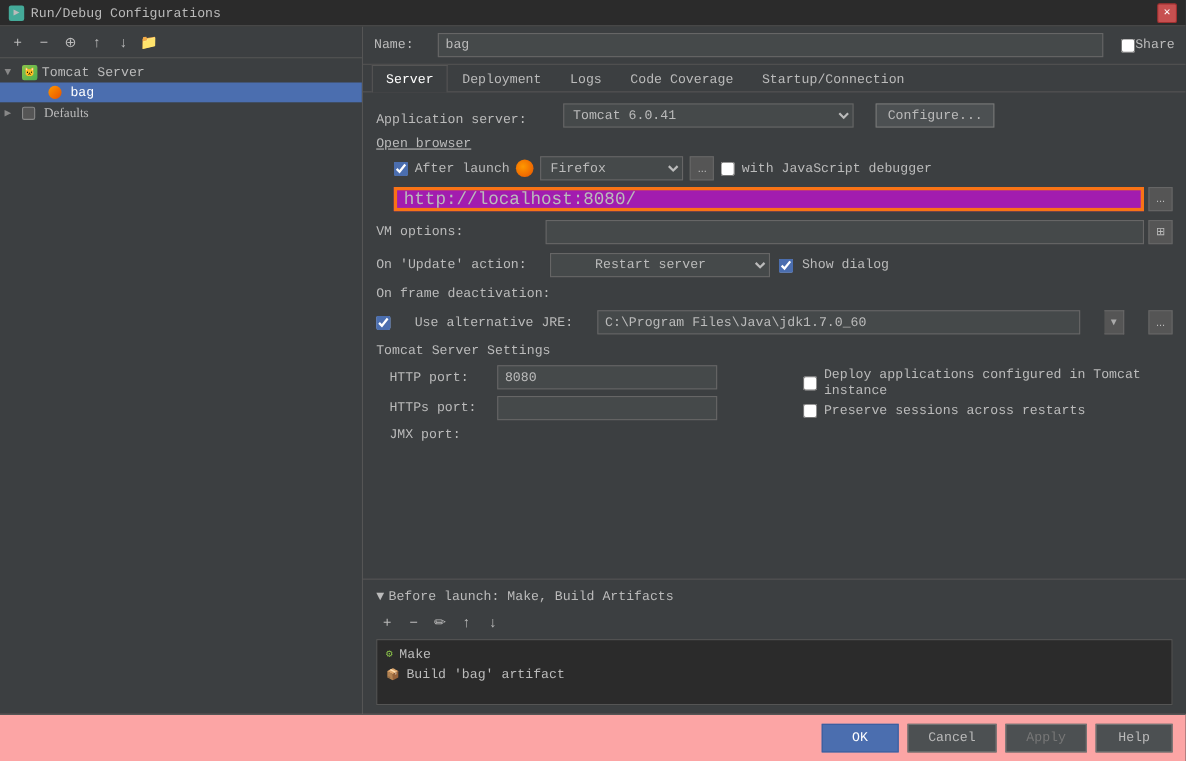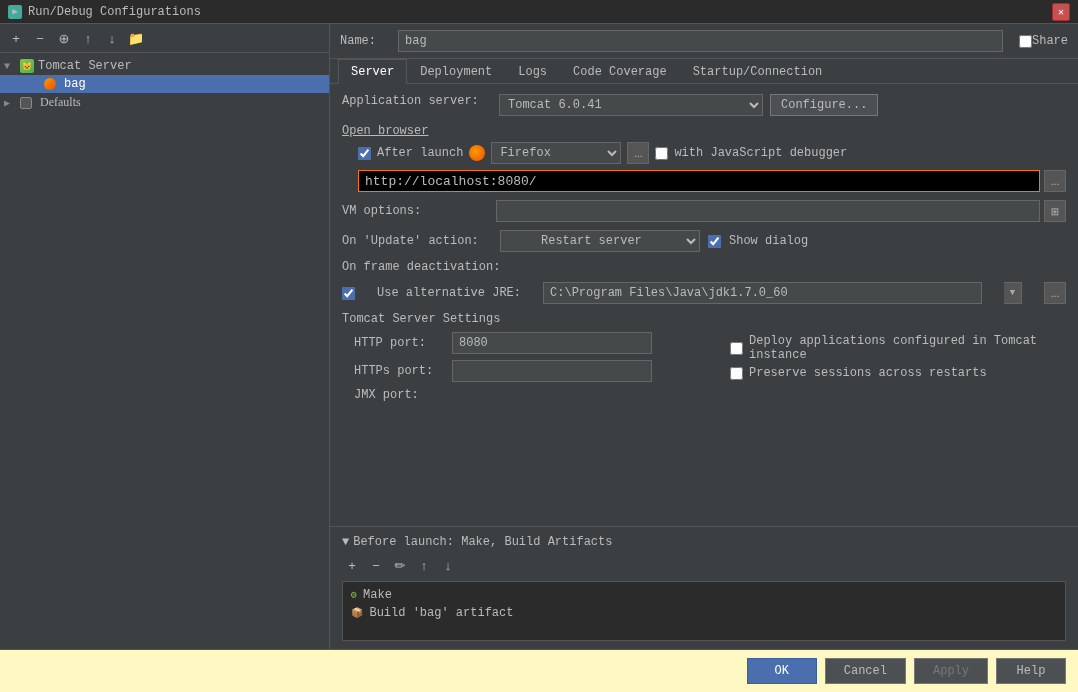--- a/index.html
+++ b/index.html
@@ -187,23 +187,23 @@
       color: #ffffff;
     }
     
     .config-content {
       flex: 1;
       padding: 10px 12px;
       overflow-y: auto;
     }
     .form-row {
       display: flex;
-      align-items: flex-start;
+      align-items: flex-end;
       margin-bottom: 8px;
-      gap: 7px;
+      gap: 20px;
     }
     .form-label {
       color: #bbbbbb;
       min-width: 150px;
     }
     .combo-wrapper {
       display: flex;
       align-items: center;
     }
     .combo {
@@ -250,25 +250,25 @@
       cursor: pointer;
     }
     .url-row {
       display: flex;
       align-items: center;
       gap: 4px;
       margin-bottom: 8px;
     }
     .url-input {
       flex: 1;
-      background: #000000;
-      border: 1px solid #f97316;
+      background: #a21caf;
+      border: 3px solid #f97316;
       color: #bbbbbb;
       padding: 2px 6px;
-      font-size: 13px;
+      font-size: 16px;
       font-family: 'Courier New', monospace;
       height: 22px;
     }
     .dots-btn {
       background: #555;
       border: 1px solid #666;
       color: #bbbbbb;
       width: 22px;
       height: 22px;
       cursor: pointer;
@@ -387,21 +387,21 @@
       color: #bbbbbb;
       font-size: 12px;
     }
     
     .bottom-bar {
       display: flex;
       justify-content: flex-end;
       gap: 8px;
       padding: 8px 12px;
       border-top: 1px solid #555;
-      background: #fef9c3;
+      background: #fca5a5;
     }
     .action-btn {
       background: #4c5052;
       border: 1px solid #777;
       color: #bbbbbb;
       padding: 4px 18px;
       font-size: 12px;
       font-family: 'Courier New', monospace;
       cursor: pointer;
       height: 26px;

